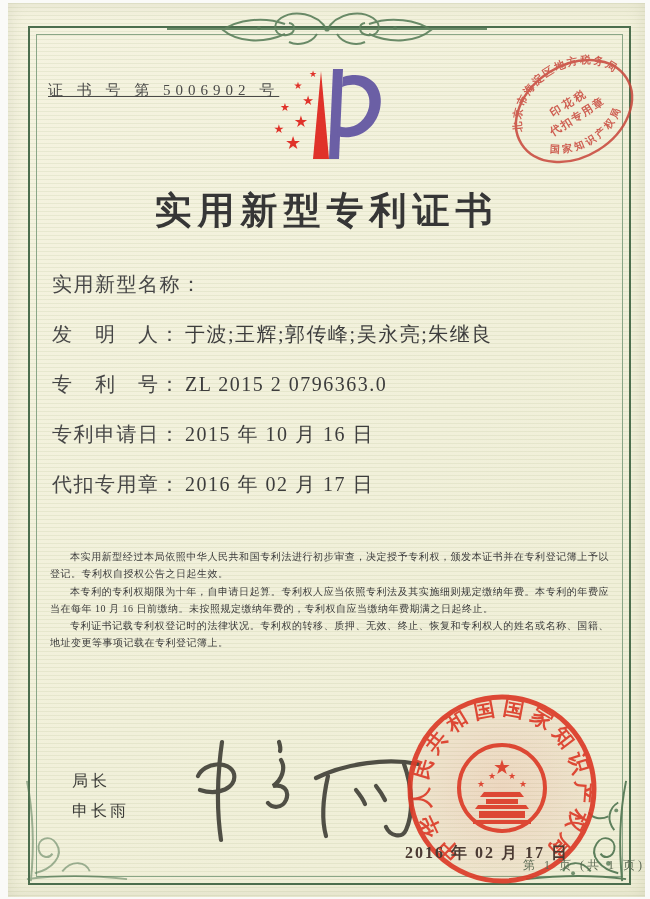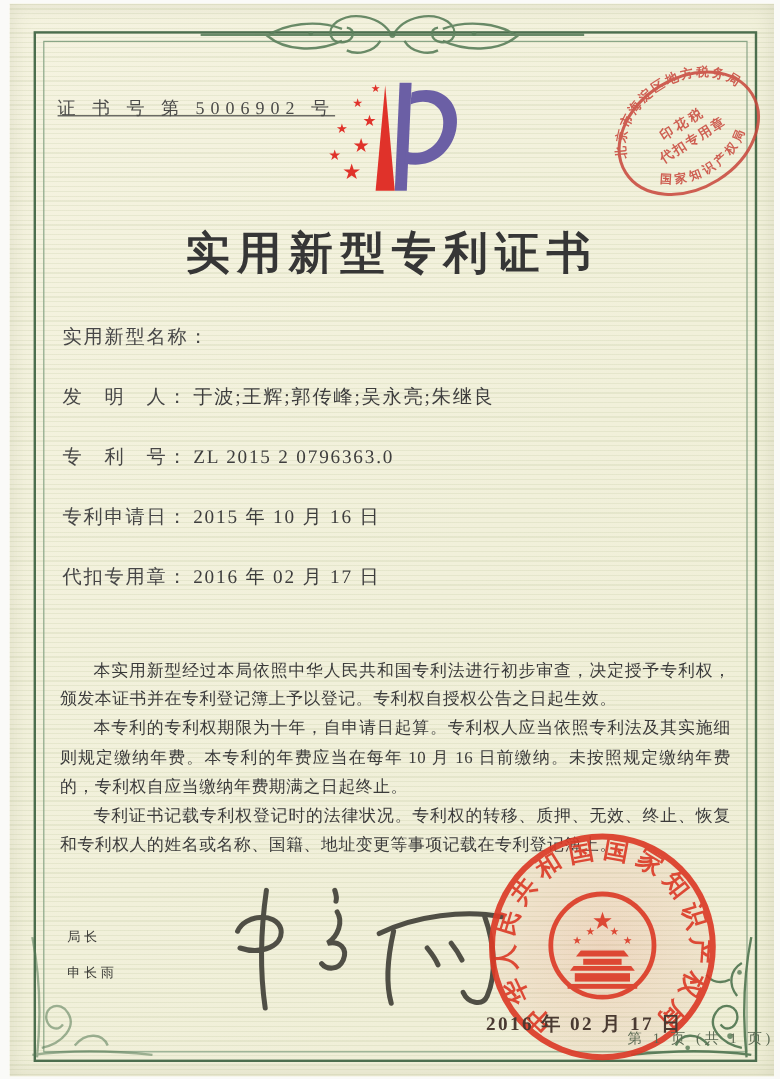--- a/index.html
+++ b/index.html
@@ -12,27 +12,27 @@
   .frame-outer{position:absolute;left:20px;top:23px;right:14px;bottom:12px;
     border:2px solid #4c6e4e;}
   .frame-inner{position:absolute;left:28px;top:31px;right:22px;bottom:20px;
     border:1px solid #8aa687;}
   .cert-no{position:absolute;left:40px;top:78px;font-size:15px;color:#4a4a48;letter-spacing:5px;text-decoration:underline;}
   .logo-wrap{position:absolute;left:50%;top:58px;transform:translateX(-50%);width:124px;height:104px;}
   .title{position:absolute;left:0;right:0;top:183px;text-align:center;font-size:37px;
     font-weight:600;color:#363636;letter-spacing:6px;}
   .fields{position:absolute;left:44px;right:36px;top:268px;}
   .field-row{display:flex;align-items:baseline;height:22px;margin-bottom:28px;
-    font-size:16px;letter-spacing:1.5px;}
+    font-size:20px;letter-spacing:1.5px;}
   .field-label{color:#464646;white-space:pre;}
   .field-value{color:#3d3d3d;margin-left:4px;white-space:pre;}
   .paragraphs{position:absolute;left:42px;right:36px;top:545px;}
-  .paragraphs p{margin:0;text-indent:2em;font-size:14px;line-height:1.73;
+  .paragraphs p{margin:0;text-indent:2em;font-size:10px;line-height:1.73;
     color:#3b3b3b;text-align:justify;letter-spacing:0.5px;}
-  .signer{position:absolute;left:48px;top:763px;font-size:11px;color:#3c3c38;letter-spacing:3px;line-height:30px;}
+  .signer{position:absolute;left:64px;top:763px;font-size:16px;color:#3c3c38;letter-spacing:3px;line-height:30px;}
   .signature-wrap{position:absolute;left:168px;top:733px;width:272px;height:112px;}
   .seal-wrap{position:absolute;left:394px;top:686px;width:200px;height:200px;
     background:radial-gradient(circle,rgba(230,80,60,0.10) 0%,rgba(230,80,60,0) 70%);}
   .issue-date{position:absolute;left:397px;top:840px;font-size:16px;font-weight:600;
     color:#4a3a32;letter-spacing:2px;}
   .tax-stamp-wrap{position:absolute;left:486px;top:26px;width:160px;height:164px;}
   .footer{position:absolute;left:0;right:0;top:854px;text-align:right;
     font-size:12px;color:#5d6b55;letter-spacing:3px;padding-left:34px;}
   .ornament-top{position:absolute;left:50%;top:1px;transform:translateX(-50%);width:320px;height:46px;}
   .ornament-br{position:absolute;right:15px;bottom:12px;width:108px;height:108px;}

